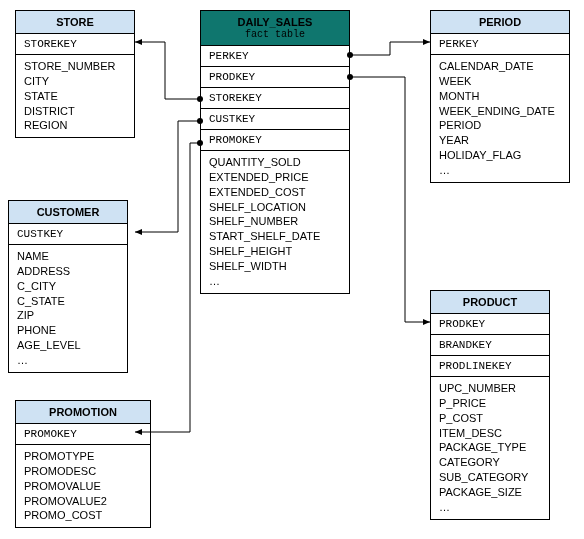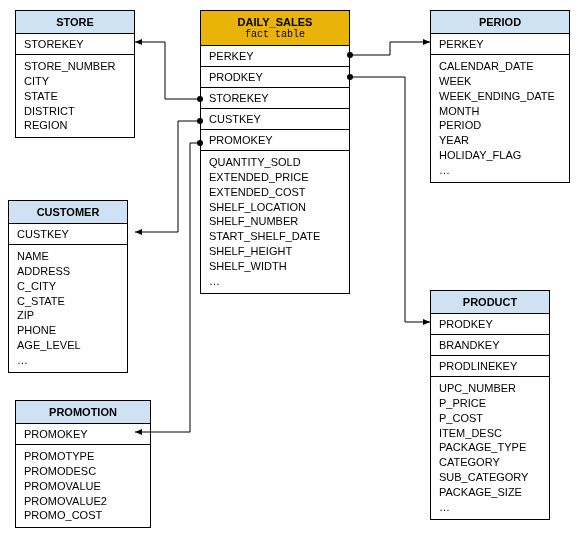--- a/index.html
+++ b/index.html
@@ -19,32 +19,33 @@
     background: #fff;
   }
   .table-header {
     background: #cfe2f3;
     font-weight: bold;
     text-align: center;
     padding: 5px 16px;
     border-bottom: 1px solid #000;
   }
   .fact .table-header {
-    background: #eab308;
+    background: #0f766e;
   }
   .table-header .sub {
     display: block;
     font-weight: normal;
     font-size: 10px;
     margin-top: 1px;
     font-family: Liberation Mono, monospace;
   }
   .row {
     padding: 4px 8px;
     border-bottom: 1px solid #000;
+    font-family: Liberation Mono, monospace;
   }
   .fieldlist {
     padding: 4px 8px;
     line-height: 1.35;
   }
   svg.connectors {
     position: absolute;
     left: 0; top: 0;
     width: 584px; height: 539px;
     pointer-events: none;
@@ -114,22 +115,22 @@
     <div>…</div>
   </div>
 </div>
 
 <div class="table" style="left:430px; top:10px; width:140px;">
   <div class="table-header">PERIOD</div>
   <div class="row">PERKEY</div>
   <div class="fieldlist">
     <div>CALENDAR_DATE</div>
     <div>WEEK</div>
+    <div>MONTH</div>
     <div>WEEK_ENDING_DATE</div>
-    <div>MONTH</div>
     <div>PERIOD</div>
     <div>YEAR</div>
     <div>HOLIDAY_FLAG</div>
     <div>…</div>
   </div>
 </div>
 
 <div class="table" style="left:430px; top:290px; width:120px;">
   <div class="table-header">PRODUCT</div>
   <div class="row">PRODKEY</div>

